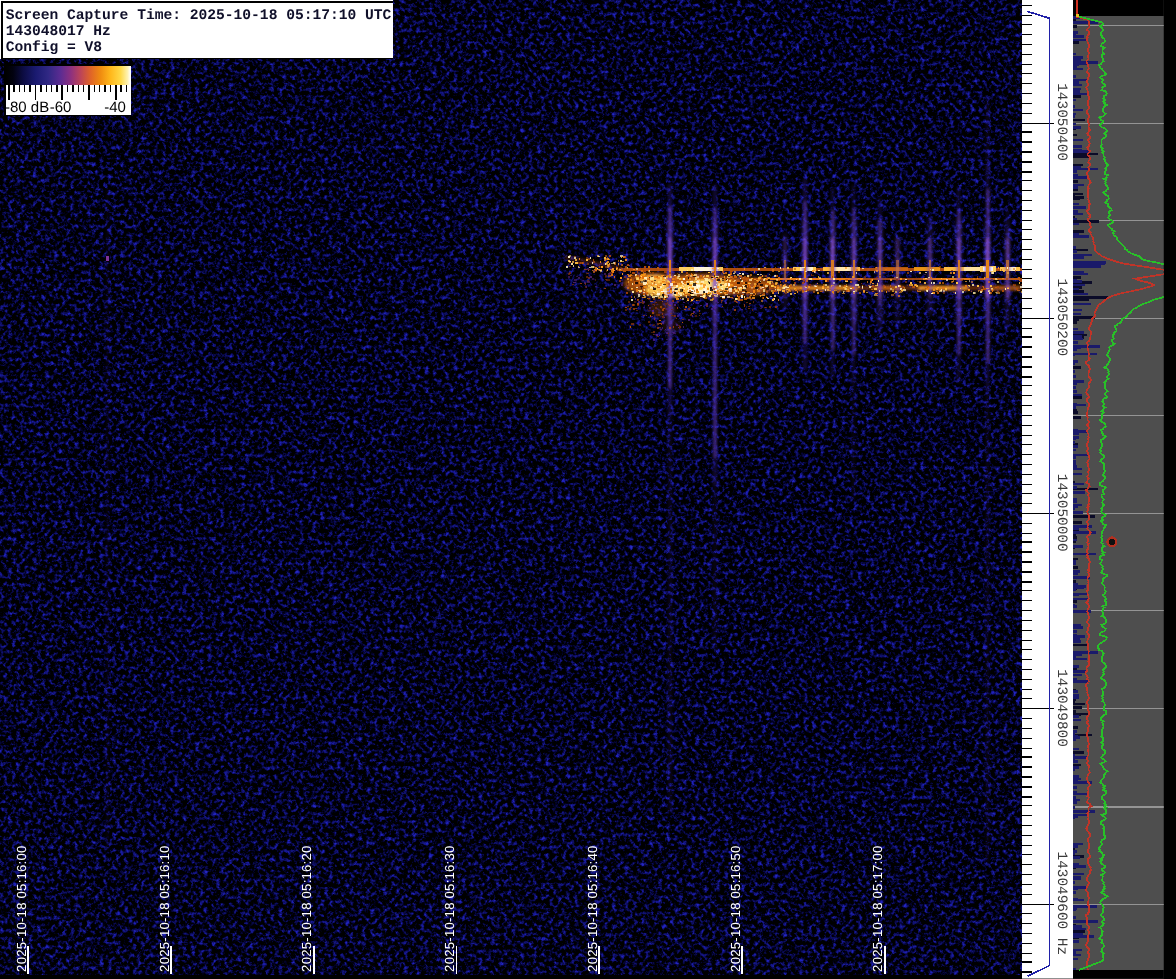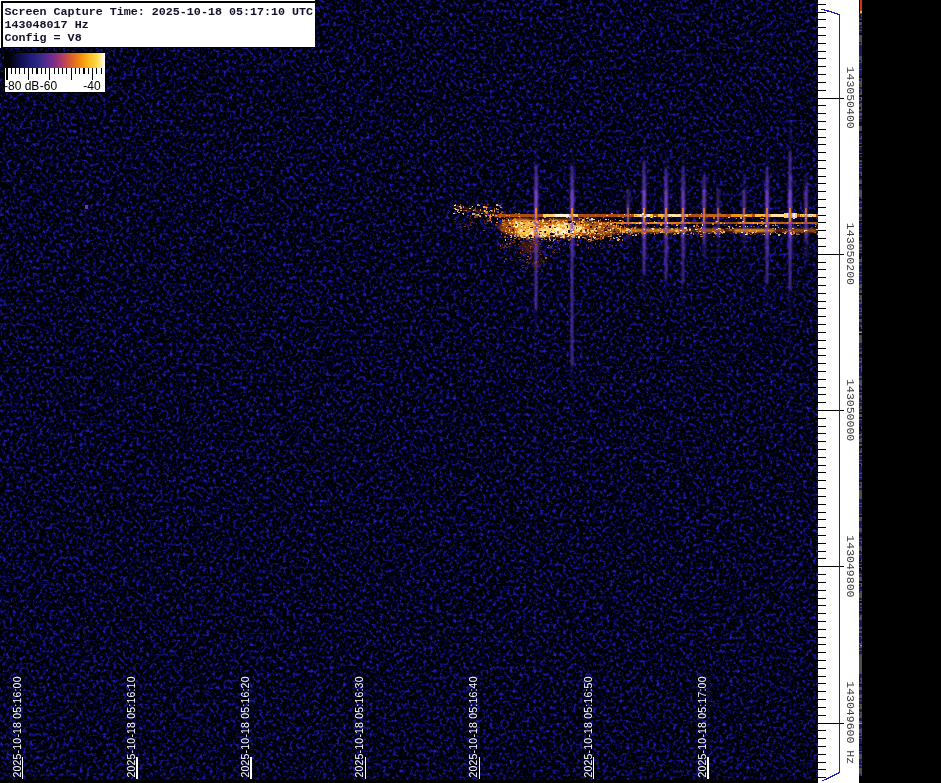--- a/index.html
+++ b/index.html
@@ -1,12 +1,12 @@
 <!DOCTYPE html>
-<html><head><meta charset="utf-8"><style>html,body{margin:0;padding:0;background:#000;}#c{position:relative;width:862px;height:783px;overflow:hidden;background:#000;font-family:"Liberation Sans",sans-serif;}</style></head><body>
+<html><head><meta charset="utf-8"><style>html,body{margin:0;padding:0;background:#000;}#c{position:relative;width:931px;height:783px;overflow:hidden;background:#000;font-family:"Liberation Sans",sans-serif;}</style></head><body>
 <div id="c">
     <svg width="941" height="783" viewBox="0 0 941 783" shape-rendering="crispEdges" style="position:absolute;top:0;left:0">
       <defs>
         <linearGradient id="pal" x1="0" y1="0" x2="1" y2="0">
           <stop offset="0" stop-color="#000000"></stop>
           <stop offset="0.06" stop-color="#020210"></stop>
           <stop offset="0.14" stop-color="#0c0c42"></stop>
           <stop offset="0.24" stop-color="#1a1a70"></stop>
           <stop offset="0.34" stop-color="#302884"></stop>
           <stop offset="0.44" stop-color="#5c2c92"></stop>

